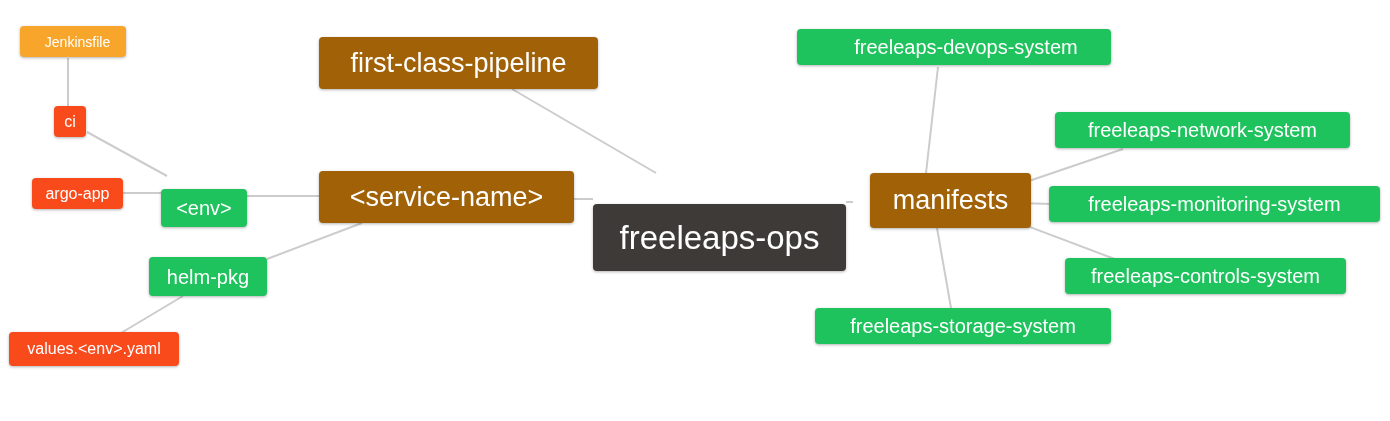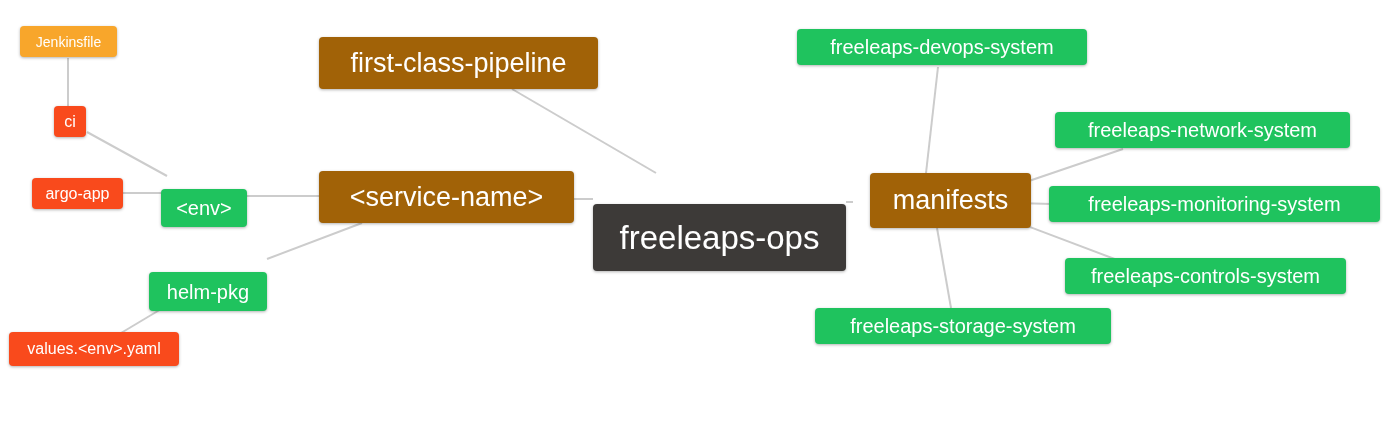--- a/index.html
+++ b/index.html
@@ -19,37 +19,37 @@
     box-shadow:0 1px 3px rgba(0,0,0,0.3);
     cursor:pointer;
     line-height:1;
   }
   .orange{background:#f8a62b;}
   .red{background:#f94a1c;}
   .green{background:#1fc35e;}
   .blue{background:#a16207;}
   .dark{background:#3d3a38;margin-top:32px;}
 
-  .f14{font-size:14px;}
+  .f14{font-size:14px;padding-left:9px;}
   .f15{font-size:16px;}
   .f20{font-size:20px;}
   .f27{font-size:27px;}
   .f33{font-size:33px;}
 
   [data-name="node-jenkinsfile"]{left:20px;top:26px;width:97px;height:31px;}
   [data-name="node-ci"]{left:54px;top:106px;width:32px;height:31px;}
   [data-name="node-argo-app"]{left:32px;top:178px;width:91px;height:31px;}
   [data-name="node-env"]{left:161px;top:189px;width:86px;height:38px;}
-  [data-name="node-helm-pkg"]{left:149px;top:272px;width:118px;height:39px;}
+  [data-name="node-helm-pkg"]{left:149px;top:257px;width:118px;height:39px;}
   [data-name="node-values-env-yaml"]{left:9px;top:332px;width:170px;height:34px;}
   [data-name="node-first-class-pipeline"]{left:319px;top:37px;width:279px;height:52px;}
   [data-name="node-service-name"]{left:319px;top:171px;width:255px;height:52px;}
   [data-name="node-freeleaps-ops"]{left:593px;top:172px;width:253px;height:67px;}
   [data-name="node-manifests"]{left:870px;top:173px;width:161px;height:55px;}
-  [data-name="node-freeleaps-devops-system"]{left:797px;top:29px;width:290px;height:36px;}
+  [data-name="node-freeleaps-devops-system"]{left:797px;top:29px;width:290px;height:36px;padding-left:24px;}
   [data-name="node-freeleaps-network-system"]{left:1055px;top:112px;width:295px;height:36px;}
   [data-name="node-freeleaps-monitoring-system"]{left:1049px;top:186px;width:331px;height:36px;}
   [data-name="node-freeleaps-controls-system"]{left:1065px;top:258px;width:281px;height:36px;}
   [data-name="node-freeleaps-storage-system"]{left:815px;top:308px;width:296px;height:36px;}
 </style>
 </head>
 <body>
 
 <div id="canvas" data-name="mindmap-canvas">
 

